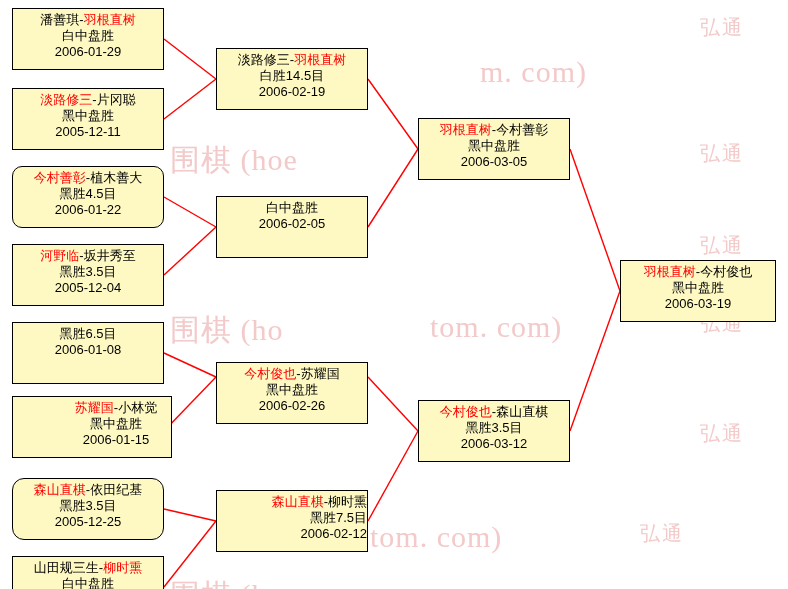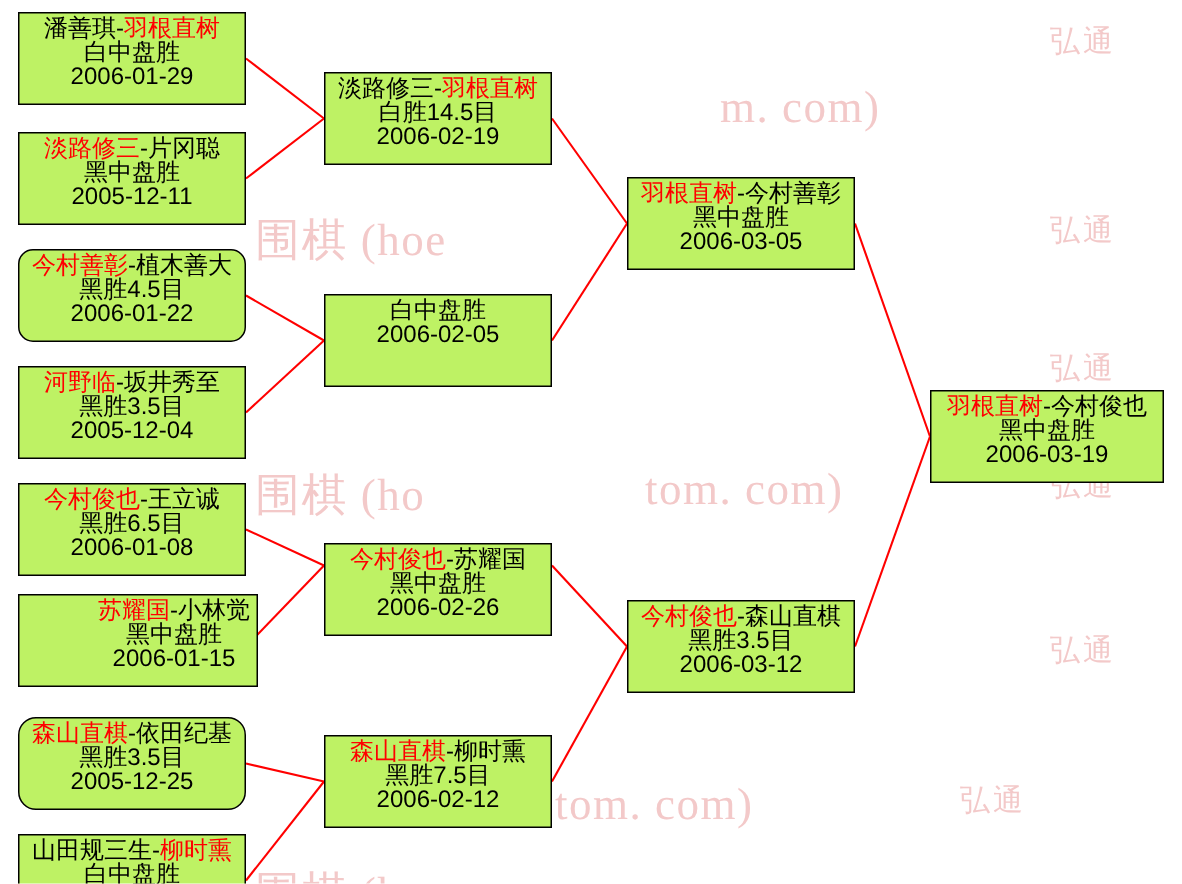--- a/index.html
+++ b/index.html
@@ -46,25 +46,25 @@
   #links {
     position: absolute;
     left: 0; top: 0;
     z-index: 1;
   }
   
   .node {
     position: absolute;
     box-sizing: border-box;
     border: 1px solid #000000;
-    background: #bef264;
+    background: #fef9c3;
     text-align: center;
     z-index: 2;
     padding-top: 3px;
-    font-size: 16px;
+    font-size: 13px;
     line-height: 16px;
     color: #000000;
   }
   .node .ln {
     white-space: nowrap;
   }
   .node .p-red { color: #ff0000; }
   .node .p-blk { color: #000000; }
   .node .sep   { color: #000000; }
 </style>
@@ -121,21 +121,20 @@
         <div class="ln"><span class="p-red">今村善彰</span><span class="sep">-</span><span class="p-blk">植木善大</span></div>
         <div class="ln">黑胜4.5目</div>
         <div class="ln">2006-01-22</div>
       </div>
       <div class="node" style="left: 12px; top: 244px; width: 152px; height: 62px;">
         <div class="ln"><span class="p-red">河野临</span><span class="sep">-</span><span class="p-blk">坂井秀至</span></div>
         <div class="ln">黑胜3.5目</div>
         <div class="ln">2005-12-04</div>
       </div>
       <div class="node" style="left: 12px; top: 322px; width: 152px; height: 62px;">
-        <div class="ln"><span class="p-red">今村俊也</span><span class="sep">-</span><span class="p-blk">王立诚</span></div>
         <div class="ln">黑胜6.5目</div>
         <div class="ln">2006-01-08</div>
       </div>
       <div class="node" style="left: 12px; top: 396px; width: 160px; height: 62px; padding-left: 48px;">
         <div class="ln"><span class="p-red">苏耀国</span><span class="sep">-</span><span class="p-blk">小林觉</span></div>
         <div class="ln">黑中盘胜</div>
         <div class="ln">2006-01-15</div>
       </div>
       <div class="node" style="left: 12px; top: 478px; width: 152px; height: 62px; border-radius: 12px;">
         <div class="ln"><span class="p-red">森山直棋</span><span class="sep">-</span><span class="p-blk">依田纪基</span></div>
@@ -153,21 +152,21 @@
       </div>
       <div class="node" style="left: 216px; top: 196px; width: 152px; height: 62px;">
         <div class="ln">白中盘胜</div>
         <div class="ln">2006-02-05</div>
       </div>
       <div class="node" style="left: 216px; top: 346px; width: 152px; height: 62px; margin-top: 16px;">
         <div class="ln"><span class="p-red">今村俊也</span><span class="sep">-</span><span class="p-blk">苏耀国</span></div>
         <div class="ln">黑中盘胜</div>
         <div class="ln">2006-02-26</div>
       </div>
-      <div class="node" style="left: 216px; top: 490px; width: 152px; height: 62px;">
+      <div class="node" style="left: 216px; top: 490px; width: 152px; height: 62px; text-align: right;">
         <div class="ln"><span class="p-red">森山直棋</span><span class="sep">-</span><span class="p-blk">柳时熏</span></div>
         <div class="ln">黑胜7.5目</div>
         <div class="ln">2006-02-12</div>
       </div>
       <div class="node" style="left: 418px; top: 118px; width: 152px; height: 62px;">
         <div class="ln"><span class="p-red">羽根直树</span><span class="sep">-</span><span class="p-blk">今村善彰</span></div>
         <div class="ln">黑中盘胜</div>
         <div class="ln">2006-03-05</div>
       </div>
       <div class="node" style="left: 418px; top: 400px; width: 152px; height: 62px;">

